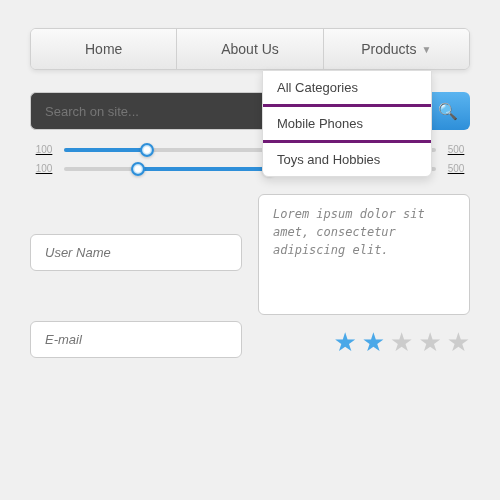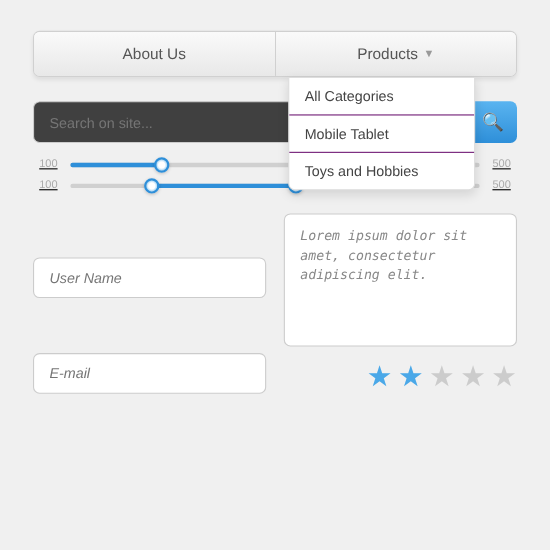--- a/index.html
+++ b/index.html
@@ -104,21 +104,21 @@
       border-radius: 0 0 6px 6px;
       box-shadow: 0 4px 10px rgba(0,0,0,0.12);
       z-index: 10;
     }
 
     .dropdown-item {
       padding: 9px 14px;
       font-size: 13px;
       color: #444;
       cursor: pointer;
-      border-bottom: 1px solid #701a75;
+      border-bottom: 3px solid #701a75;
     }
 
     .dropdown-item:last-child { border-bottom: none; }
 
     .slider-track {
       flex: 1;
       height: 4px;
       background: #d0d0d0;
       border-radius: 2px;
       position: relative;
@@ -245,20 +245,23 @@
       color: #aaa;
       min-width: 28px;
       text-align: center;
     }
   </style>
 </head>
 <body>
 
 <nav class="navbar">
   <div class="nav-item">
+    <span>Home</span>
+  </div>
+  <div class="nav-item">
     <span>About Us</span>
   </div>
   <div class="nav-item">
     <span>Products</span>
     <span class="nav-dropdown-arrow">▼</span>
   </div>
 </nav>
 
 <div class="dropdown-container">
   <div class="input-group" style="margin-top:22px;">
@@ -270,21 +273,21 @@
     <button class="search-btn">
       <span>🔍</span>
     </button>
   </div>
 
   <div class="dropdown-menu">
     <div class="dropdown-item">
       <span>All Categories</span>
     </div>
     <div class="dropdown-item">
-      <span>Mobile Tablet</span>
+      <span>Mobile Phones</span>
     </div>
     <div class="dropdown-item">
       <span>Toys and Hobbies</span>
     </div>
   </div>
 </div>
 
 <div class="slider-section">
 
   <div class="slider-container">

